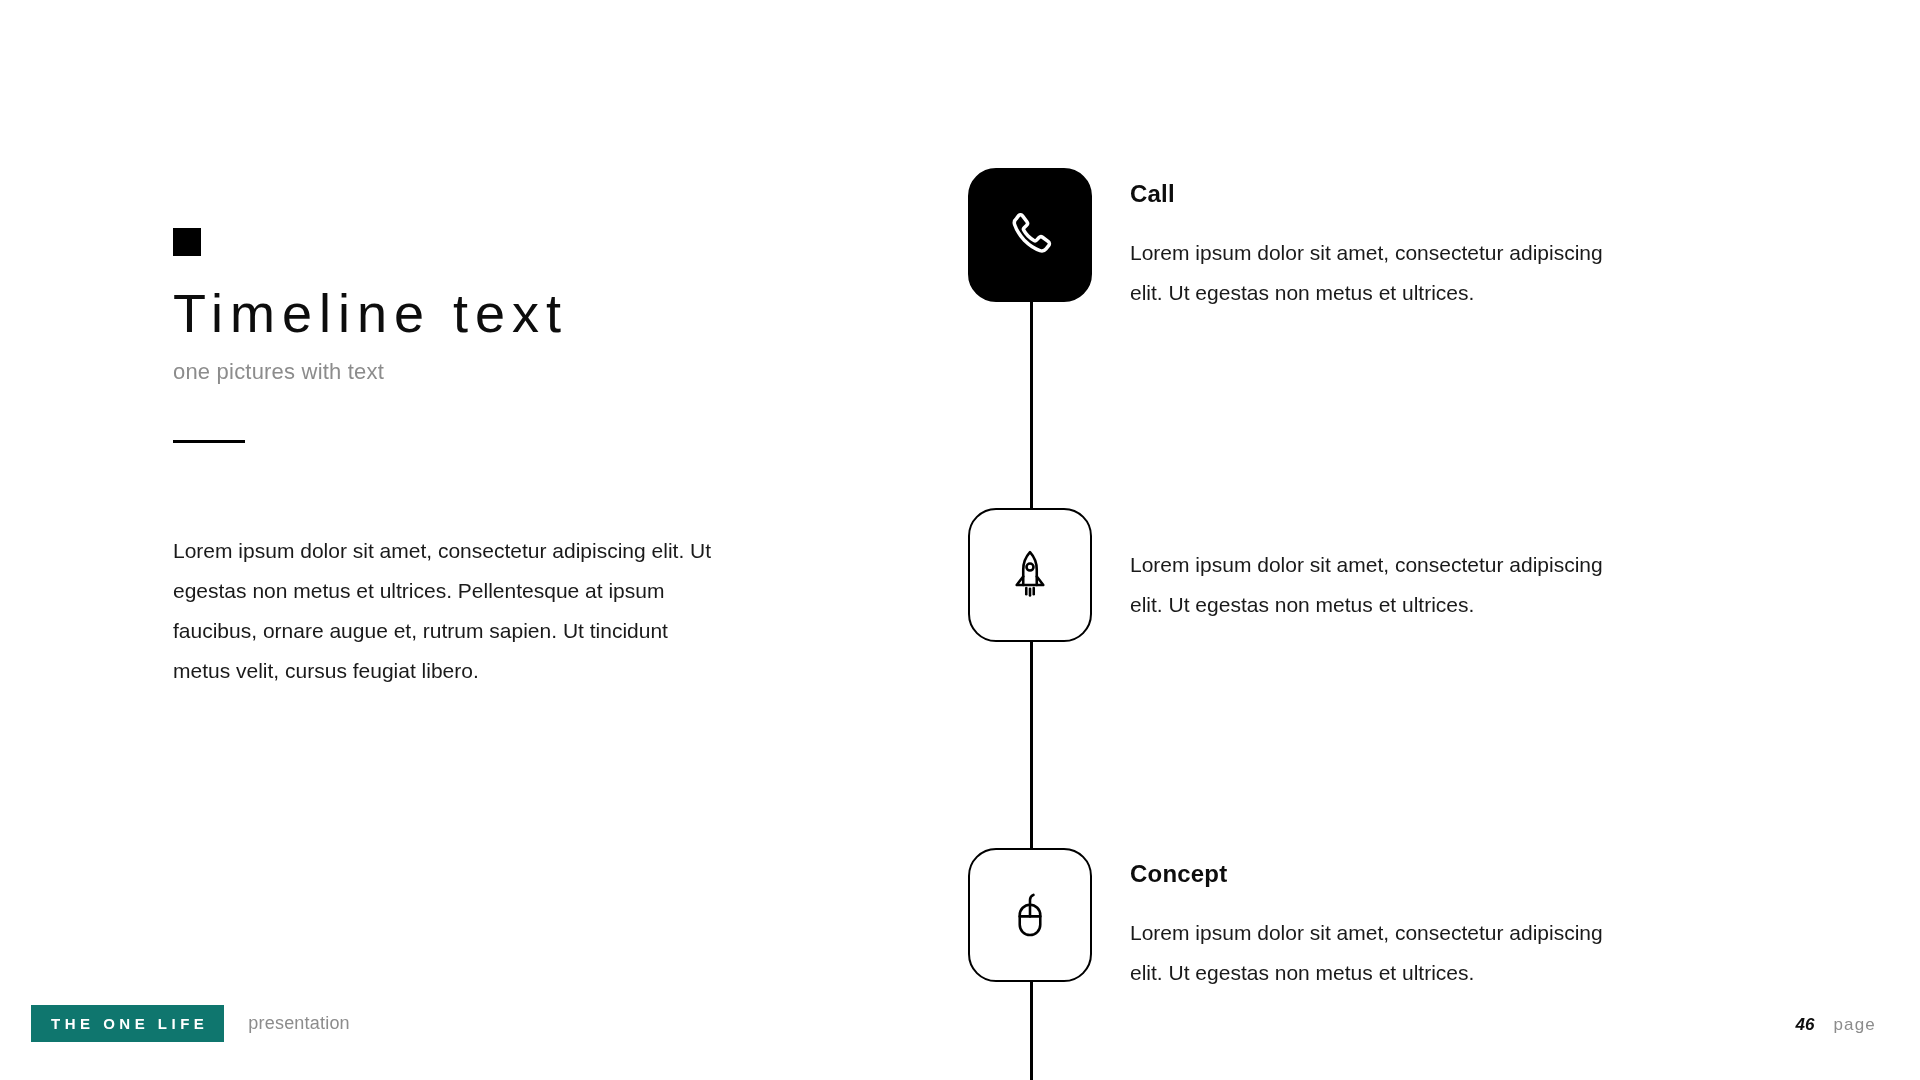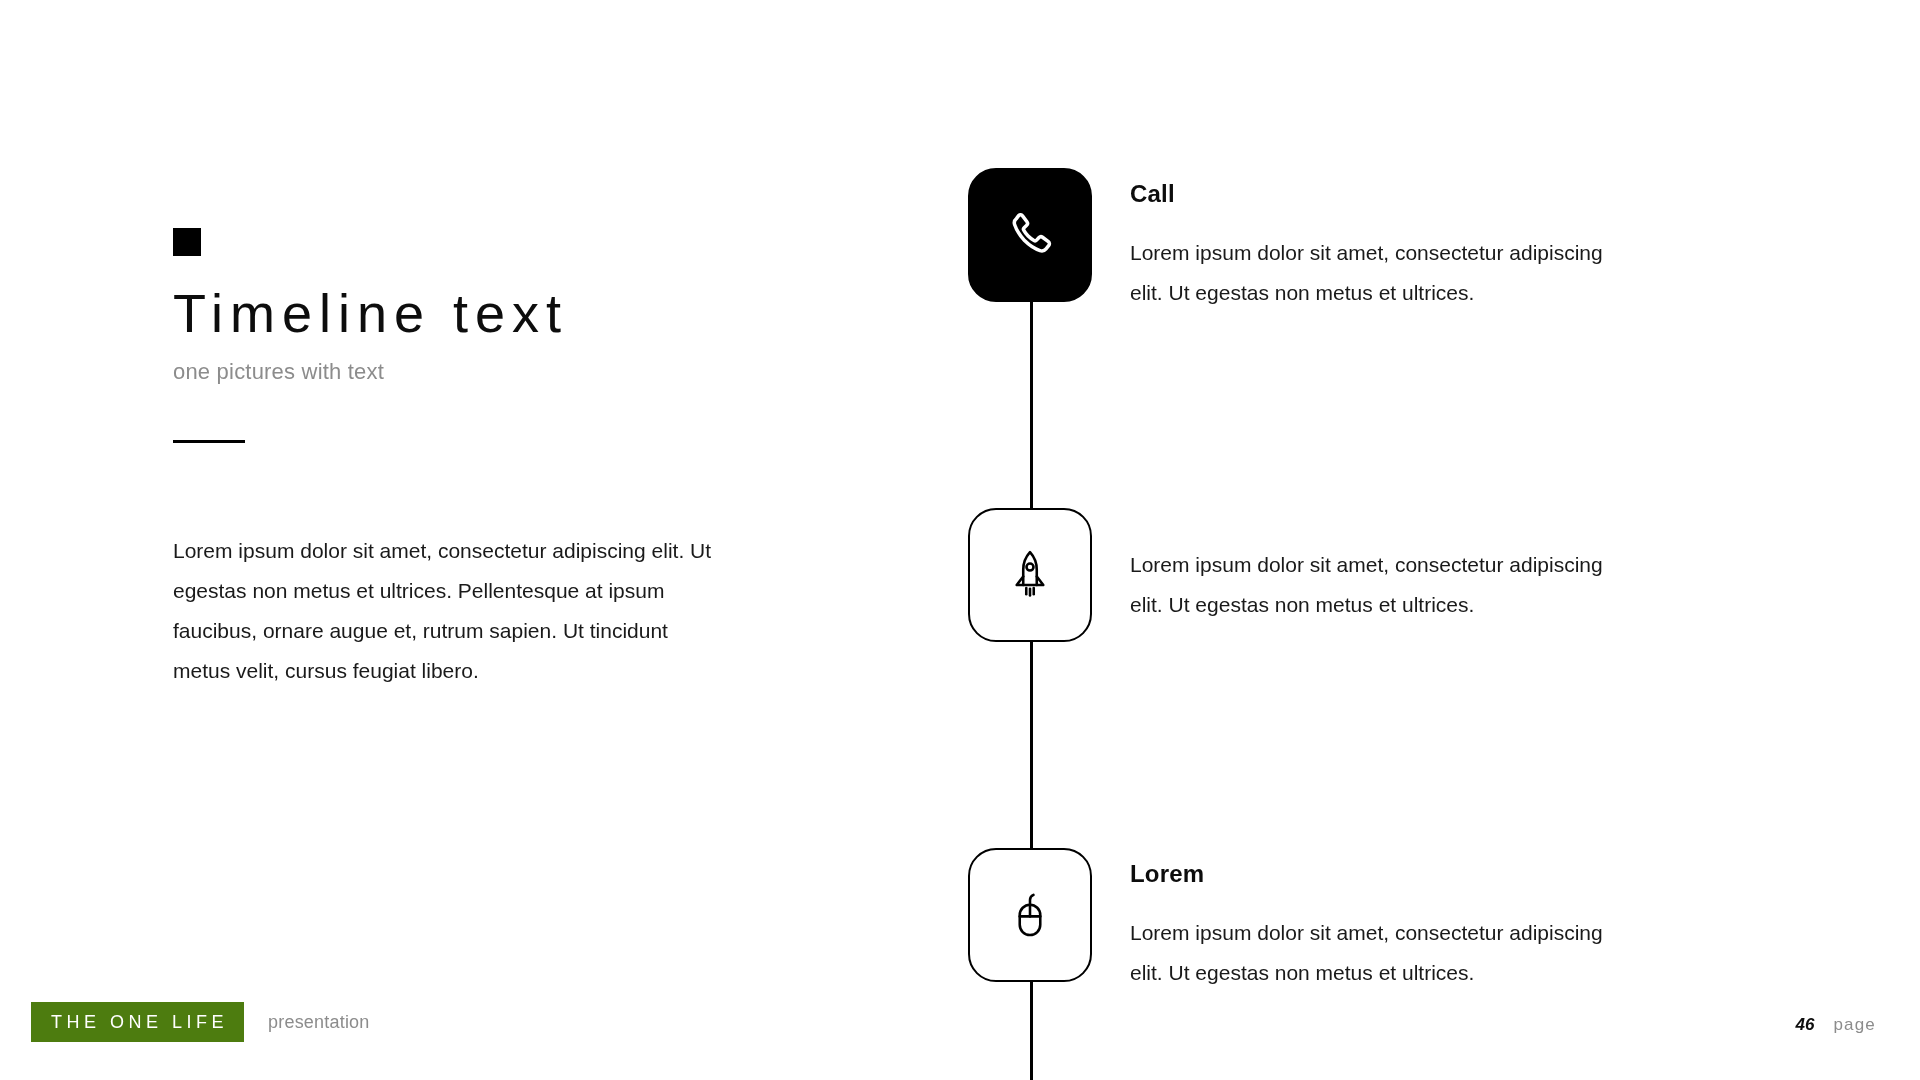--- a/index.html
+++ b/index.html
@@ -136,24 +136,24 @@
   
   .footer-brand {
     position: absolute;
     left: 31px;
     bottom: 38px;
     display: flex;
     align-items: center;
   }
 
   .brand-tag {
-    background: #4d7c0f;
+    background: #0f766e;
     color: #ffffff;
-    font-size: 18px;
-    font-weight: 400;
+    font-size: 15px;
+    font-weight: 700;
     letter-spacing: 4.5px;
     padding: 11px 16px 11px 20px;
     line-height: 1;
   }
 
   .brand-caption {
     margin-left: 24px;
     font-size: 18px;
     color: #8c8c8c;
     letter-spacing: 0.2px;
@@ -235,21 +235,21 @@
         <span>
           <svg width="56" height="56" viewBox="0 0 24 24" fill="none" stroke="#000000" stroke-width="1.1" stroke-linecap="round" stroke-linejoin="round">
             <rect x="7.6" y="7.6" width="8.8" height="13" rx="4.4"></rect>
             <path d="M7.6 12.6h8.8"></path>
             <path d="M12 7.6V12.6"></path>
             <path d="M12 7.6V5.6c0-1 .6-1.8 1.5-2.2"></path>
           </svg>
         </span>
       </div>
       <div class="item-text">
-        <div class="item-title">Lorem</div>
+        <div class="item-title">Concept</div>
         <div class="item-desc">Lorem ipsum dolor sit amet, consectetur adipiscing elit. Ut egestas non metus et ultrices.</div>
       </div>
     </div>
   </div>
 
   <div class="footer-brand">
     <div class="brand-tag">THE ONE LIFE</div>
     <div class="brand-caption">presentation</div>
   </div>
 

